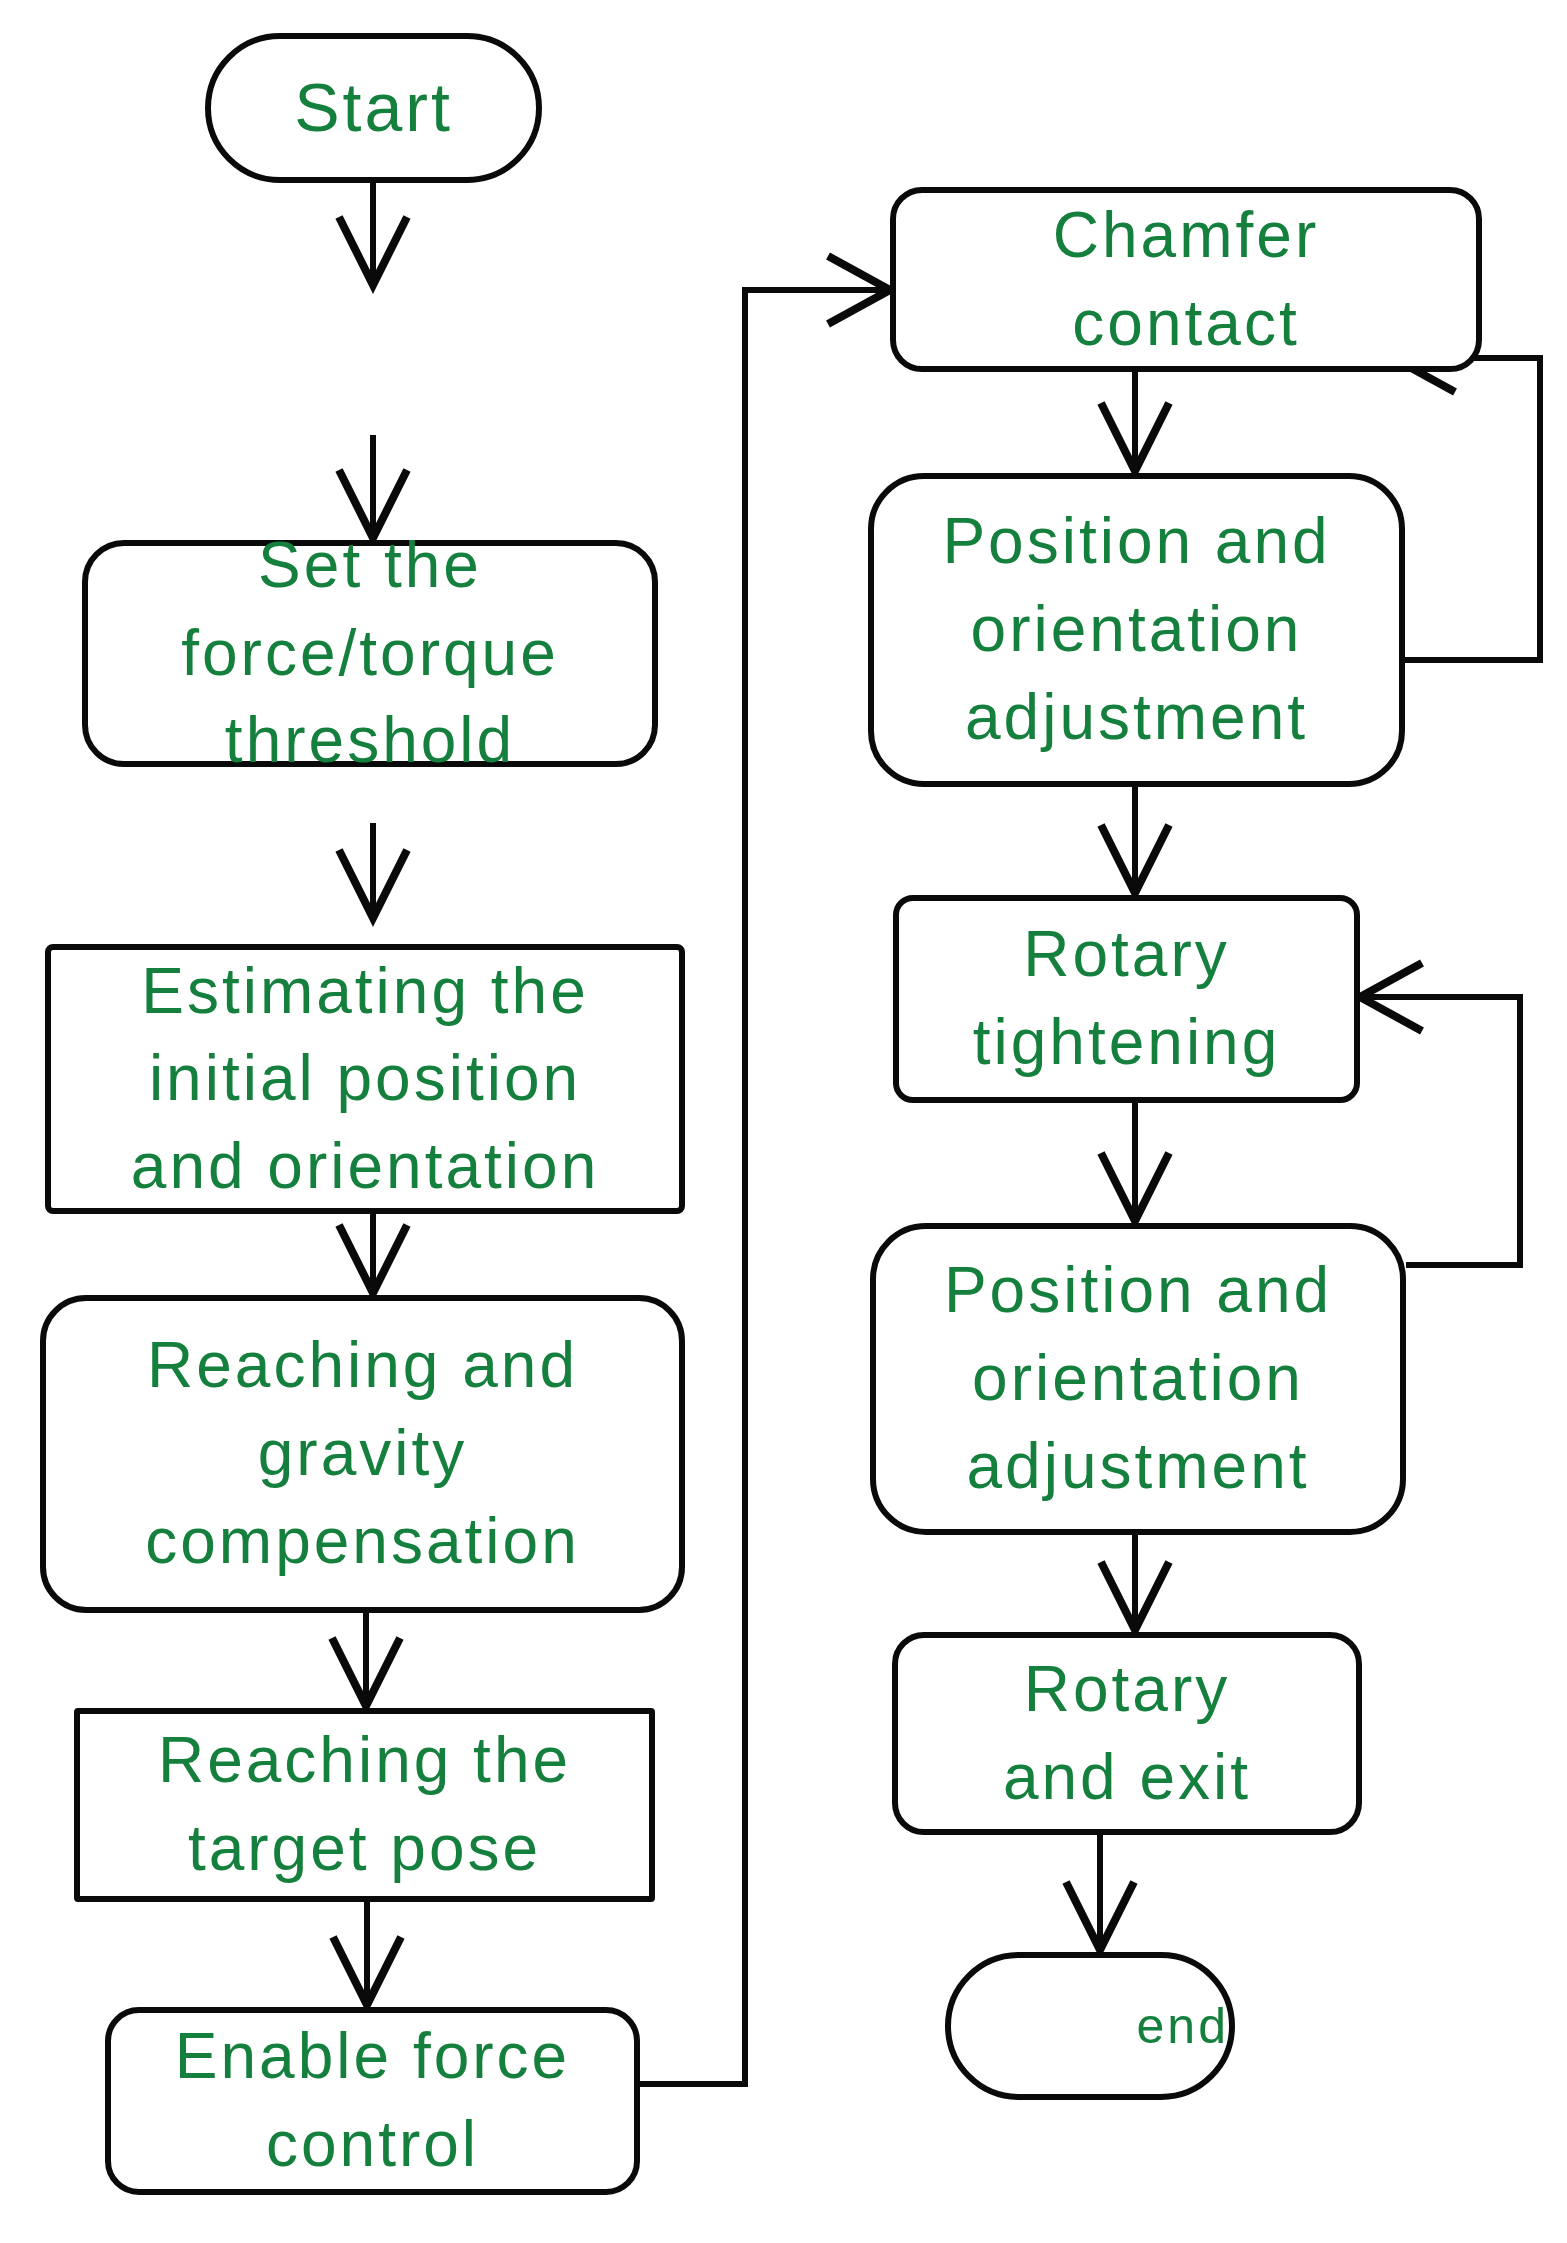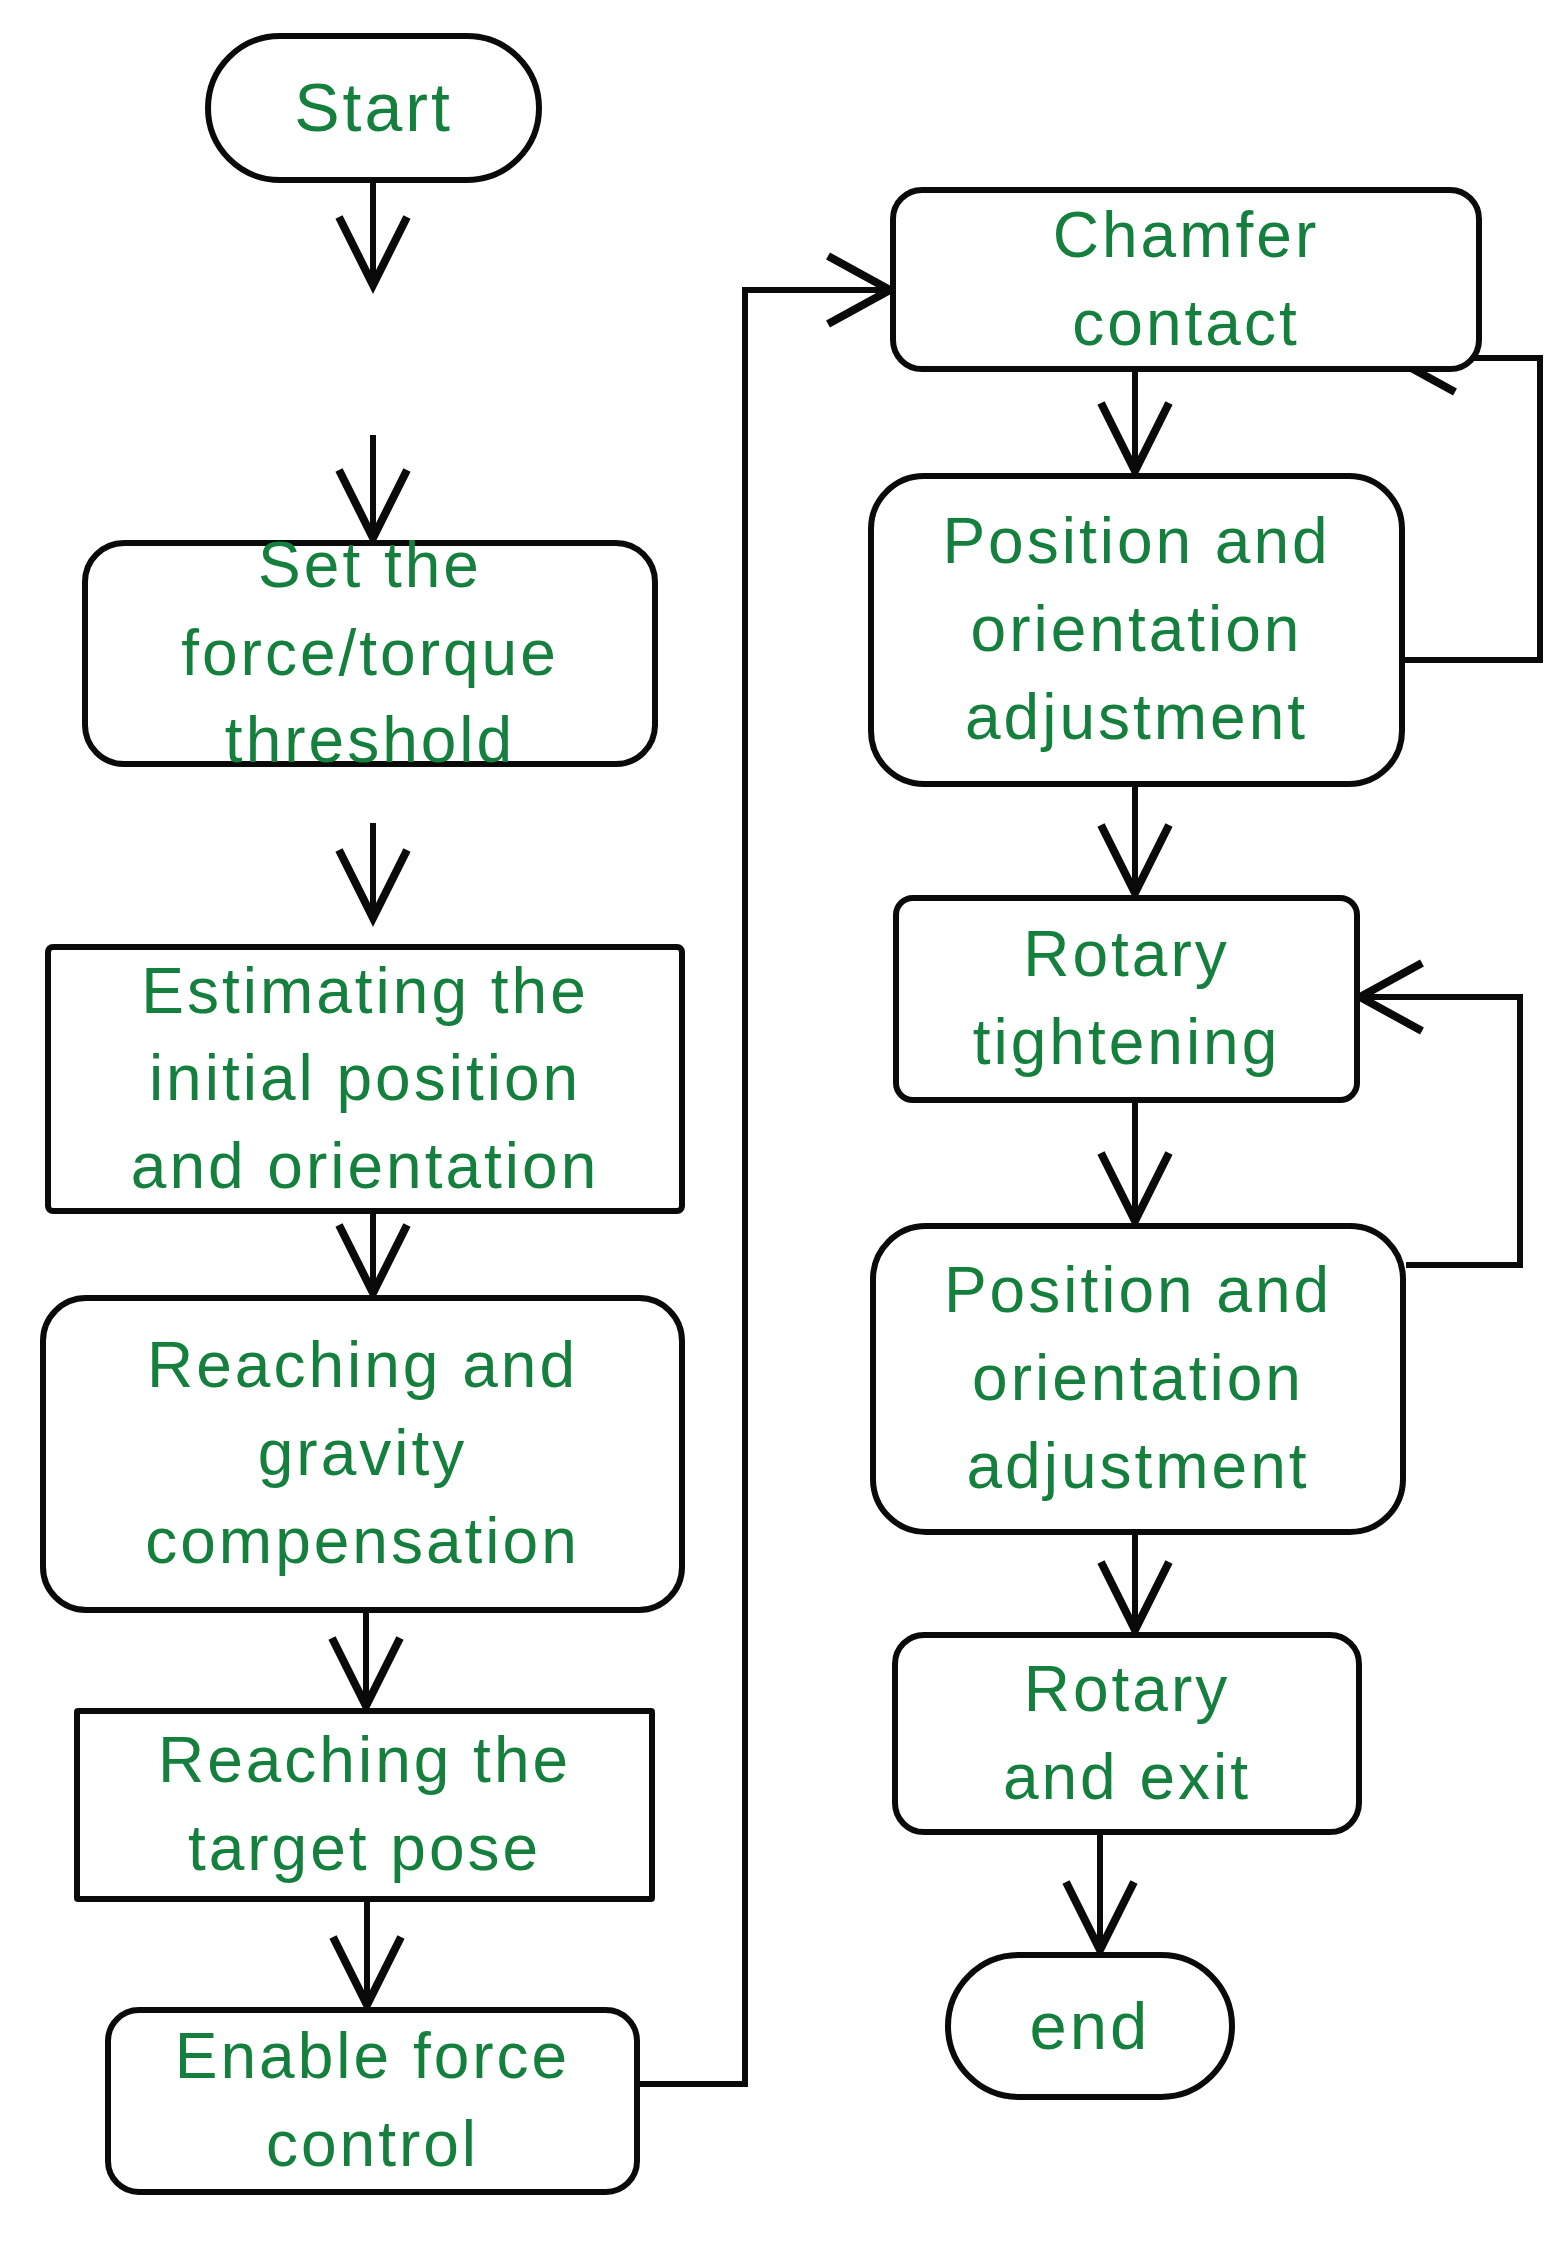--- a/index.html
+++ b/index.html
@@ -38,21 +38,21 @@
     align-items: center;
     justify-content: center;
     text-align: center;
     font-size: 64px;
     line-height: 1.37;
     letter-spacing: 3px;
     white-space: pre-line;
   }
   .node span { display: block; }
   .terminal-start { font-size: 68px; }
-  .terminal-end   { font-size: 67px; }
+  .terminal-end   { font-size: 50px; justify-content: flex-end; }
 </style>
 </head>
 <body>
 
 <div class="stage">
 
   <svg class="edge-layer" viewBox="0 0 1567 2243" aria-hidden="true">
 
     <g>
       <path class="shaft" d="M 373 183 L 373 285"></path>

